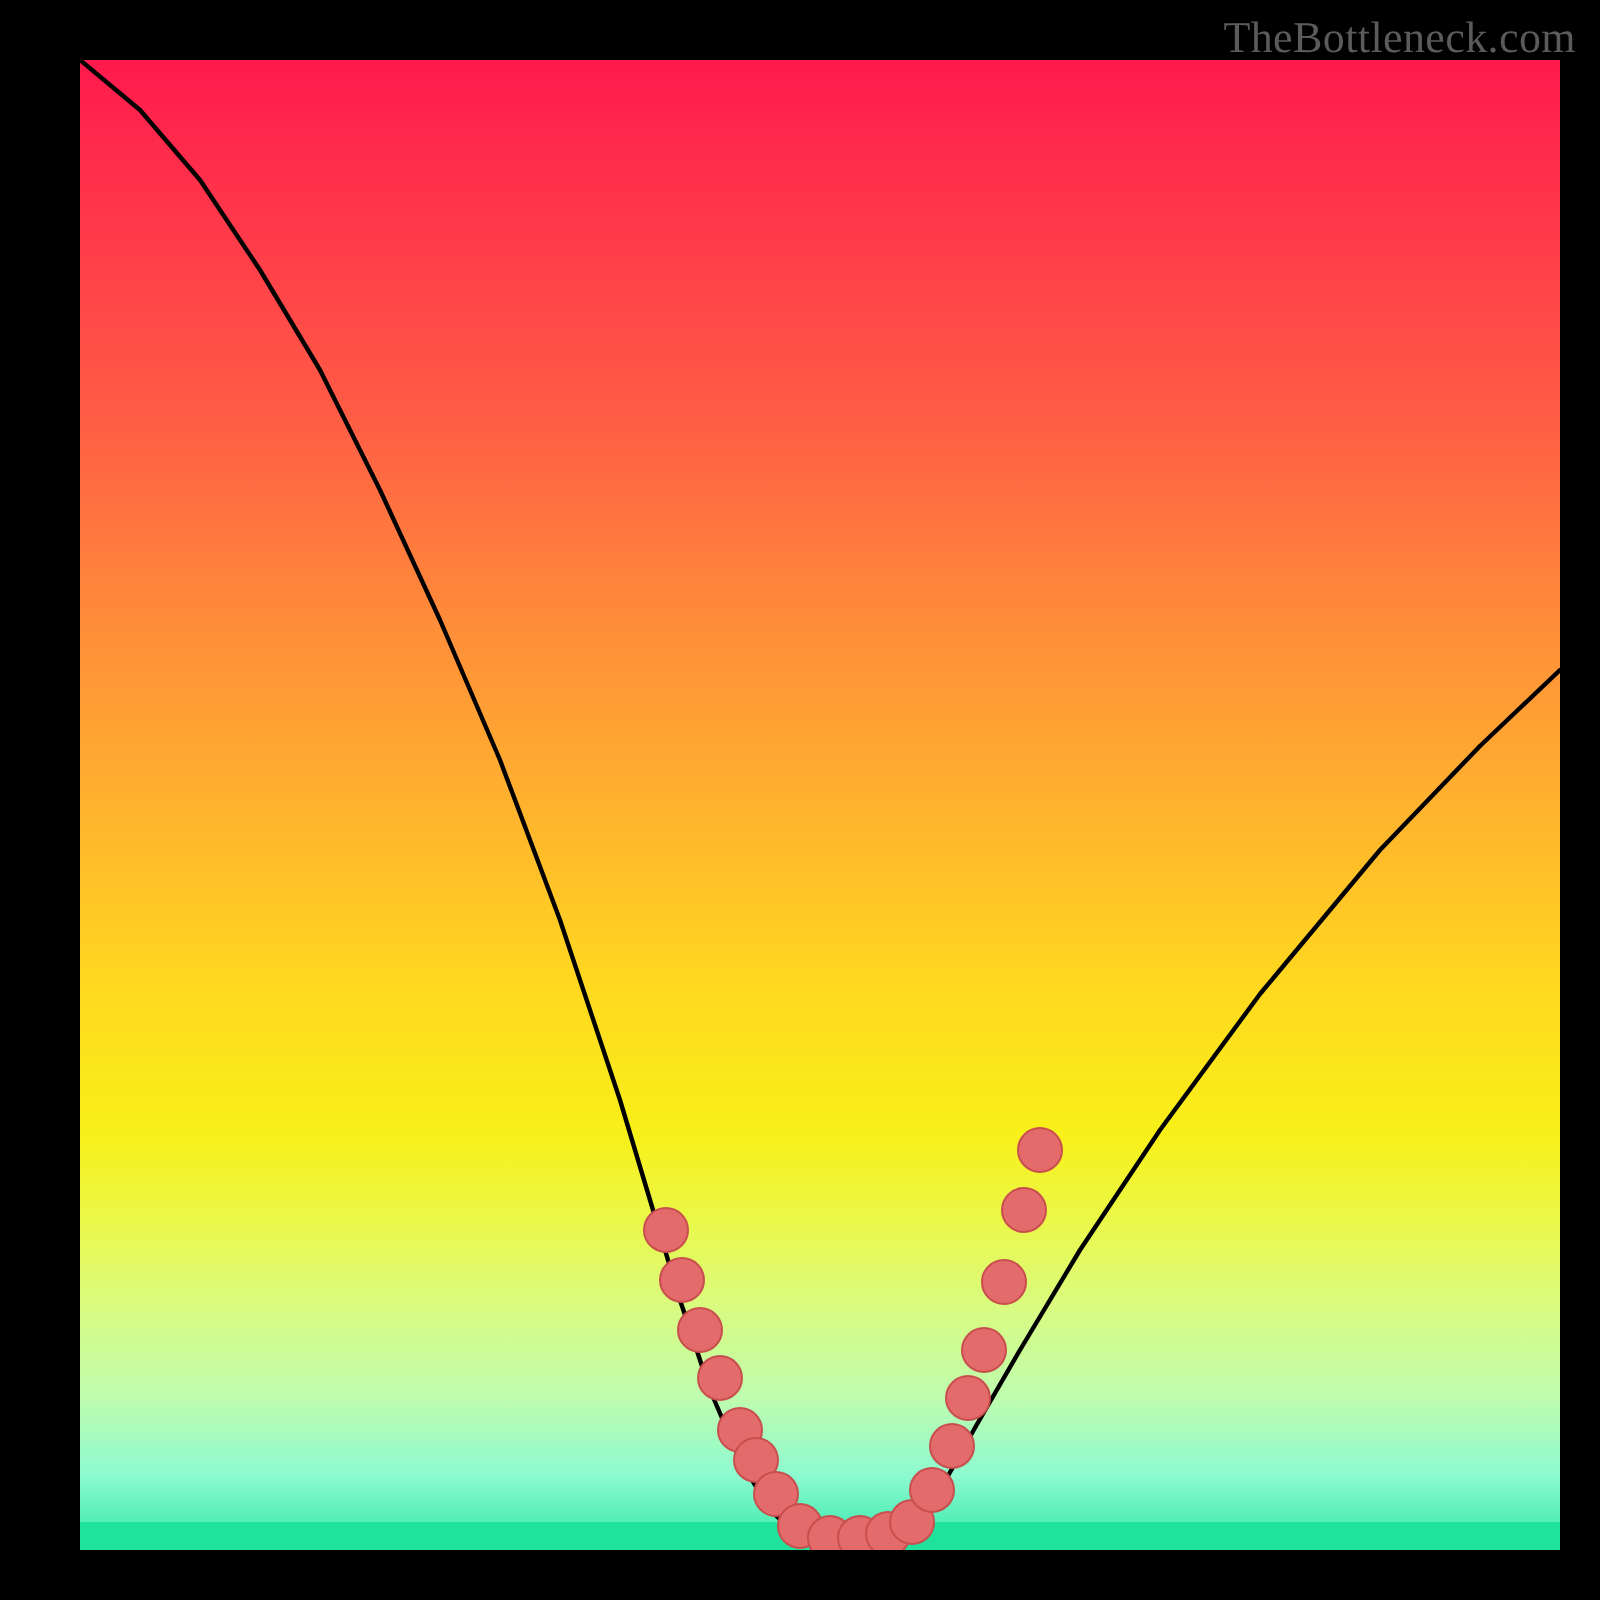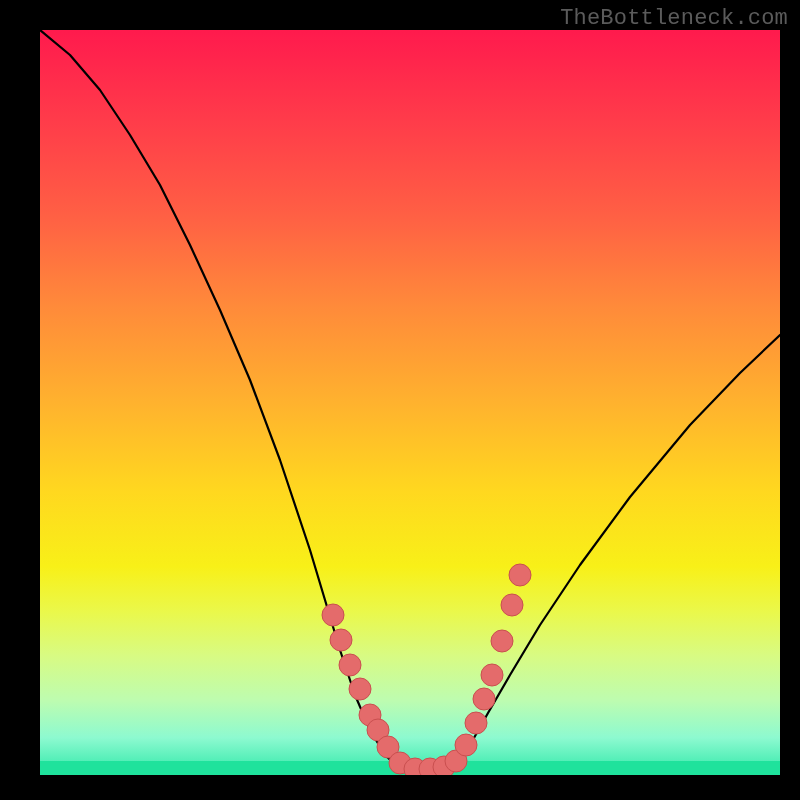--- a/index.html
+++ b/index.html
@@ -36,21 +36,21 @@
       #d8fb83 84%,
       #bdfcb0 90%,
       #8dfad0 95%,
       #2fe7a8 100%
     );
   }
   .watermark {
     position: absolute;
     top: 6px;
     right: 12px;
-    font-family: Liberation Mono, monospace;
+    font-family: Liberation Serif, serif;
     font-size: 22px;
     color: #5b5b5b;
     letter-spacing: 0.2px;
     user-select: none;
   }
   svg.overlay {
     position: absolute;
     left: 0;
     top: 0;
   }

